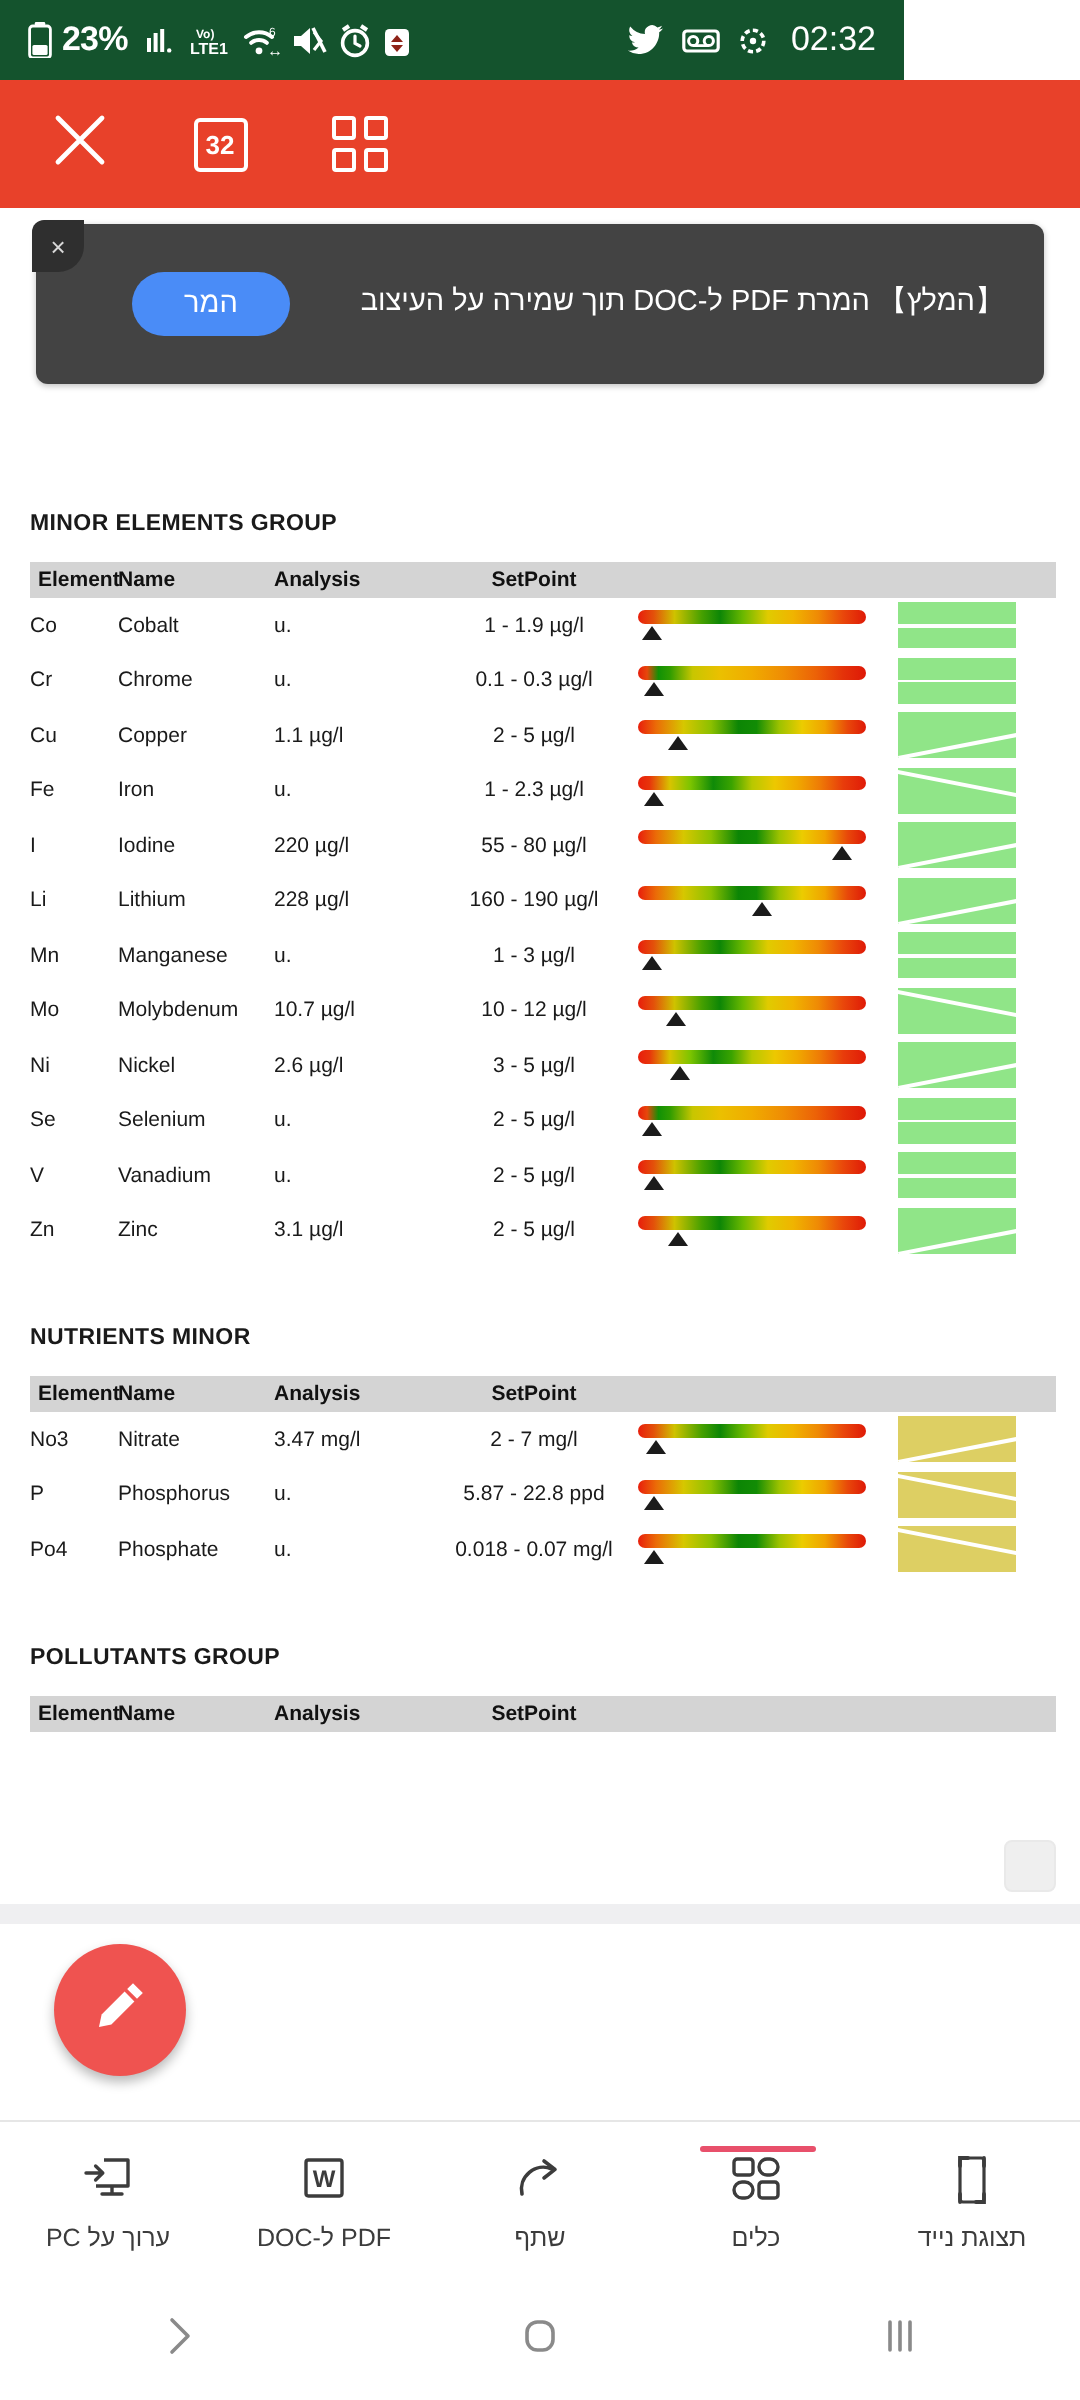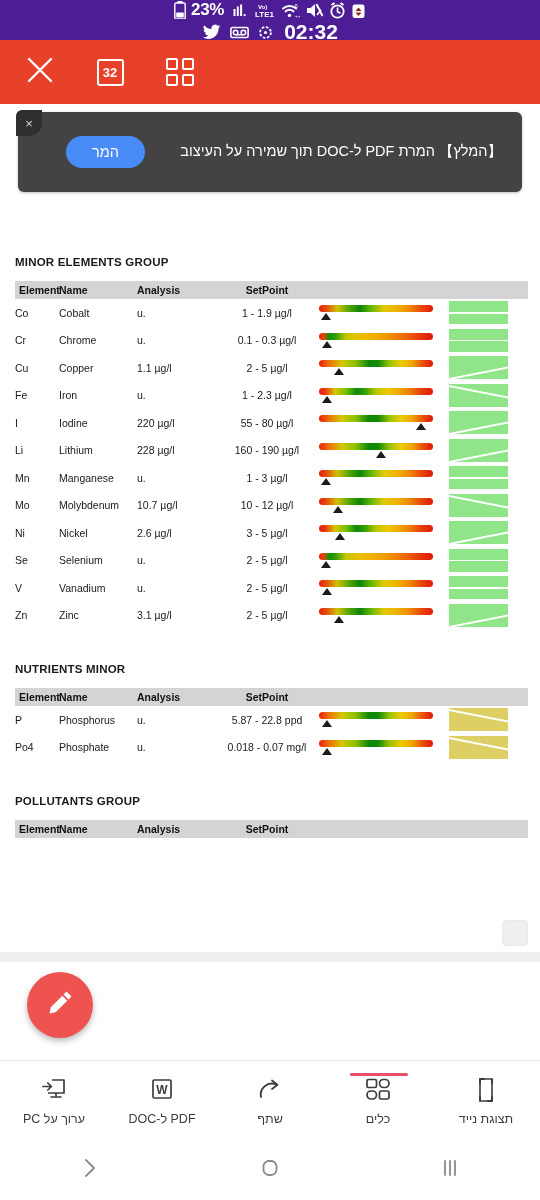--- a/index.html
+++ b/index.html
@@ -6,32 +6,31 @@
   html, body {
     width: 540px; height: 1200px;
     font-family: "Liberation Sans", sans-serif;
     background: #ffffff;
     overflow: hidden;
   }
   #app { position: relative; width: 540px; height: 1200px; }
 
   
   .statusbar {
-    position: absolute; top: 0; left: 0; width: 540px; height: 40px;
-    background: #4c1d95;
+    position: absolute; top: 0; left: 0; width: 452px; height: 40px;
+    background: #14532d;
     display: flex; align-items: center; justify-content: space-between;
     padding: 0 14px;
     color: #ffffff;
-    flex-direction: column;
   }
   .sb-left { display: flex; align-items: center; gap: 5px; }
   .sb-right { display: flex; align-items: center; gap: 9px; }
   .sb-batt-pct { font-size: 17px; font-weight: 600; letter-spacing: -0.4px; }
   .sb-icon { display:inline-flex; align-items:center; justify-content:center; }
-  .sb-clock { font-size: 21px; font-weight: 700; letter-spacing: 0px; margin-left: 2px;}
+  .sb-clock { font-size: 17px; font-weight: 400; letter-spacing: 0px; margin-left: 2px;}
 
   
   .toolbar {
     position: absolute; top: 40px; left: 0; width: 540px; height: 64px;
     background: #e8412a;
     display: flex; align-items: center; gap: 26px;
     padding-left: 18px;
   }
   .tb-btn { width: 44px; height: 44px; display:flex; align-items:center; justify-content:center; cursor:pointer; }
   .tabcount {
@@ -538,20 +537,37 @@
               <tr>
                 <th class="c-el">Element</th>
                 <th class="c-nm">Name</th>
                 <th class="c-an">Analysis</th>
                 <th class="c-sp">SetPoint</th>
                 <th class="c-bar"></th>
                 <th class="c-tr"></th>
               </tr>
             </thead>
             <tbody>
+              <tr>
+                <td class="c-el">No3</td>
+                <td class="c-nm">Nitrate</td>
+                <td class="c-an">3.47 mg/l</td>
+                <td class="c-sp">2 - 7 mg/l</td>
+                <td class="c-bar">
+                  <div class="barbox">
+                    <div class="bar v2"></div>
+                    <div class="marker" style="left:4.16px;"></div>
+                  </div>
+                </td>
+                <td class="c-tr">
+                  <div class="trendbox olive">
+                    <div class="tline" style="left:0;top:22px;width:69px;transform:rotate(-11deg);"></div>
+                  </div>
+                </td>
+              </tr>
               <tr>
                 <td class="c-el">P</td>
                 <td class="c-nm">Phosphorus</td>
                 <td class="c-an">u.</td>
                 <td class="c-sp">5.87 - 22.8 ppd</td>
                 <td class="c-bar">
                   <div class="barbox">
                     <div class="bar v4"></div>
                     <div class="marker" style="left:3.12px;"></div>
                   </div>

